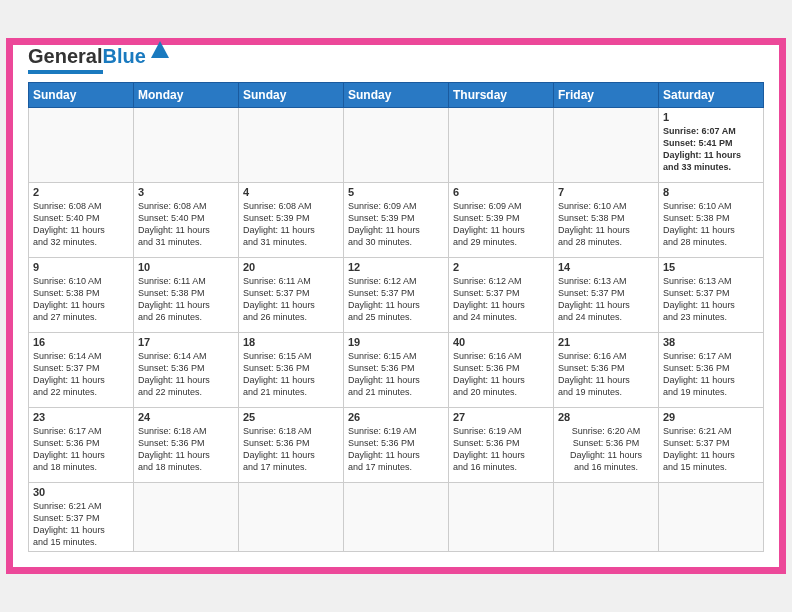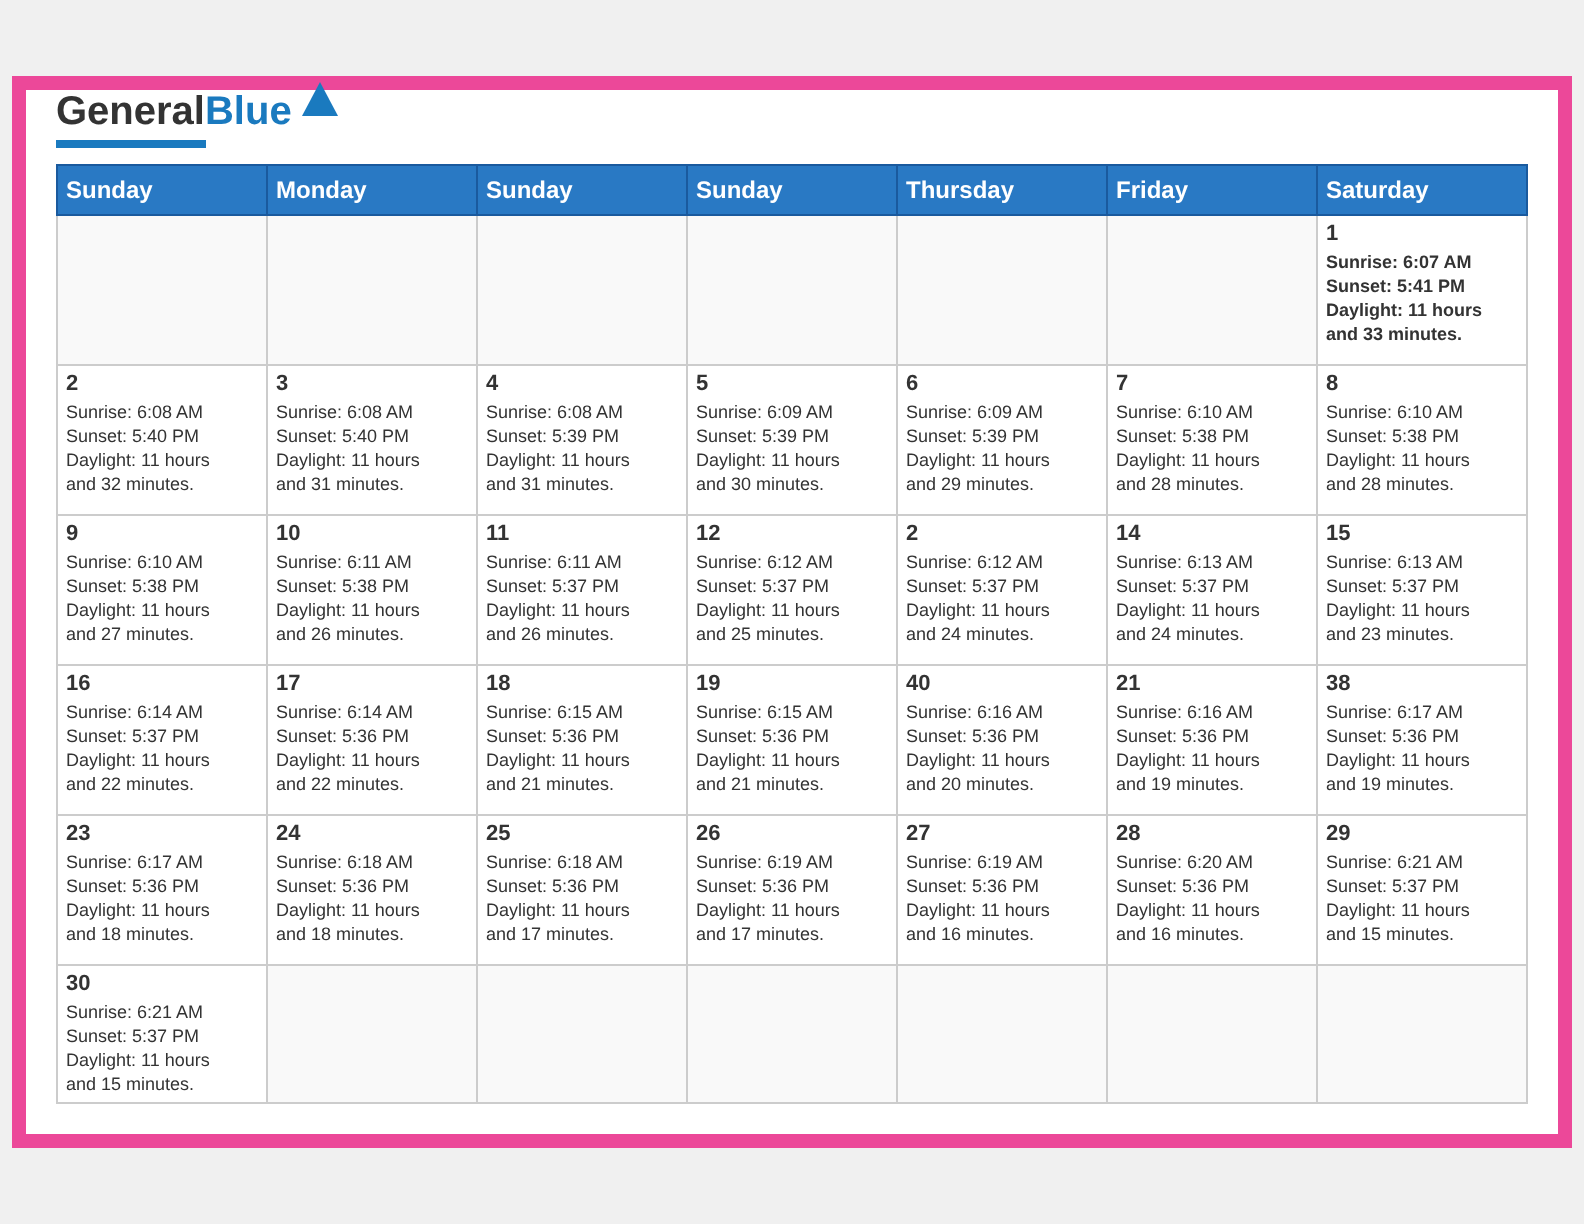--- a/index.html
+++ b/index.html
@@ -197,21 +197,21 @@
 and 27 minutes.</div>
           </td>
           <td>
             <span class="day-number">10</span>
             <div class="day-info" style="white-space: pre-line;">Sunrise: 6:11 AM
 Sunset: 5:38 PM
 Daylight: 11 hours
 and 26 minutes.</div>
           </td>
           <td>
-            <span class="day-number">11</span>
+            <span class="day-number">20</span>
             <div class="day-info" style="white-space: pre-line;">Sunrise: 6:11 AM
 Sunset: 5:37 PM
 Daylight: 11 hours
 and 26 minutes.</div>
           </td>
           <td>
             <span class="day-number">12</span>
             <div class="day-info" style="white-space: pre-line;">Sunrise: 6:12 AM
 Sunset: 5:37 PM
 Daylight: 11 hours
@@ -321,21 +321,21 @@
           </td>
           <td>
             <span class="day-number">27</span>
             <div class="day-info" style="white-space: pre-line;">Sunrise: 6:19 AM
 Sunset: 5:36 PM
 Daylight: 11 hours
 and 16 minutes.</div>
           </td>
           <td>
             <span class="day-number">28</span>
-            <div class="day-info" style="white-space: pre-line;">Sunrise: 6:20 AM
+            <div class="day-info" style="white-space: pre-line; text-align: center;">Sunrise: 6:20 AM
 Sunset: 5:36 PM
 Daylight: 11 hours
 and 16 minutes.</div>
           </td>
           <td>
             <span class="day-number">29</span>
             <div class="day-info" style="white-space: pre-line;">Sunrise: 6:21 AM
 Sunset: 5:37 PM
 Daylight: 11 hours
 and 15 minutes.</div>

